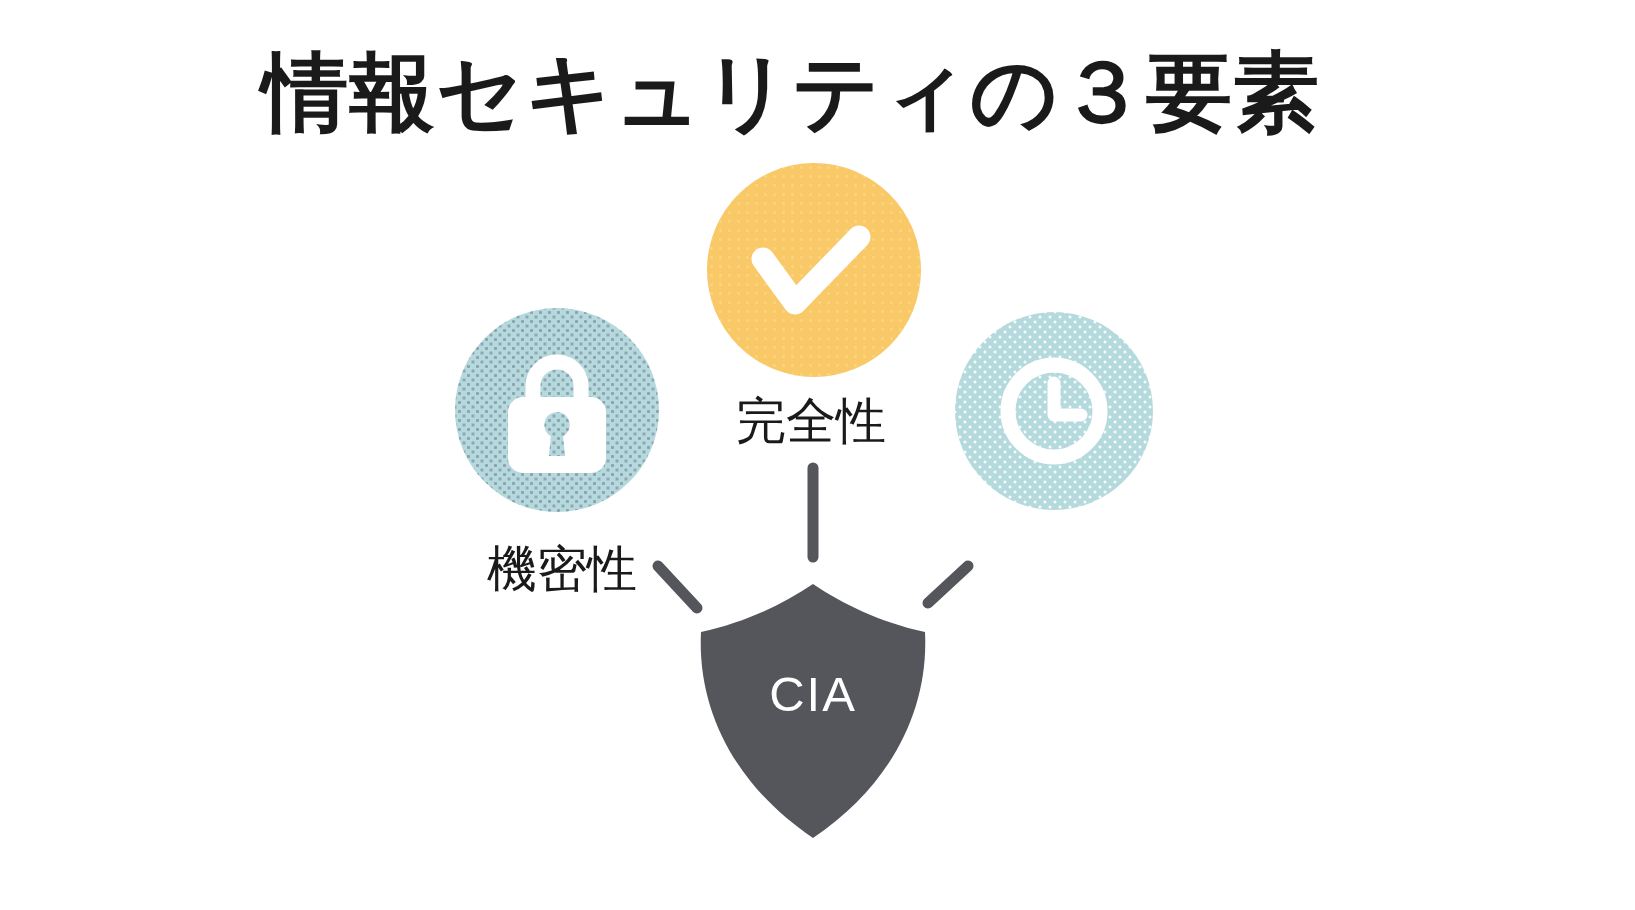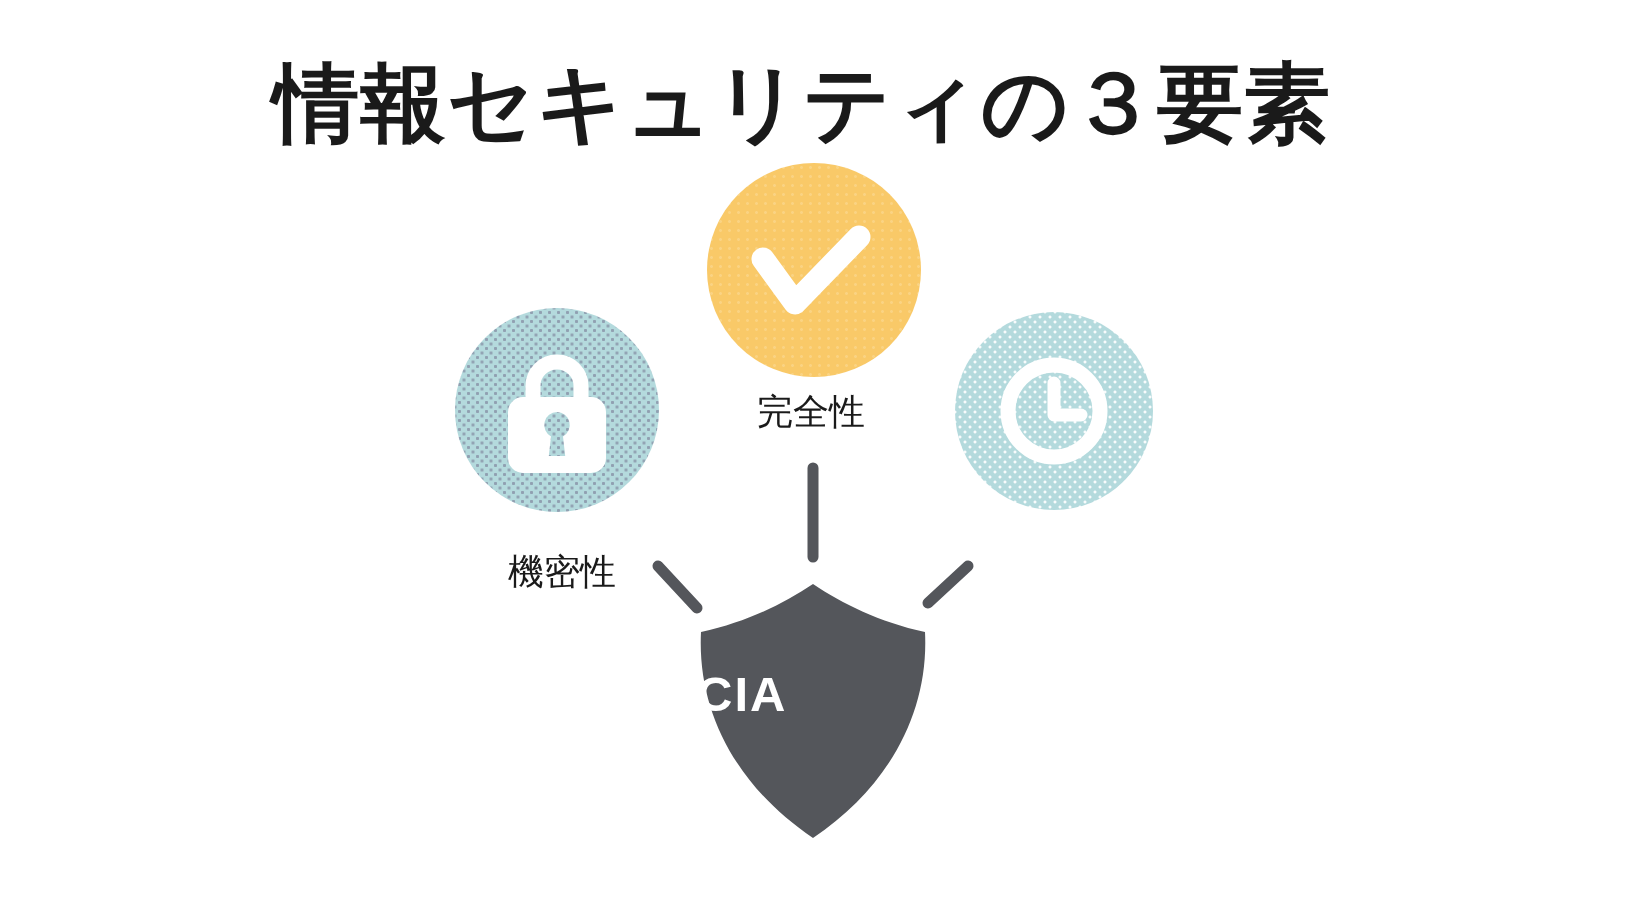--- a/index.html
+++ b/index.html
@@ -13,21 +13,21 @@
     width: 1635px;
     height: 910px;
     background: #ffffff;
     overflow: hidden;
   }
   .title {
     position: absolute;
     top: 34px;
     left: 0;
     width: 1580px;
-    margin: 12px;
+    margin: 1px;
     text-align: center;
     font-size: 86px;
     font-weight: 700;
     letter-spacing: 1px;
     color: #1a1a1a;
     white-space: nowrap;
   }
   .circle {
     position: absolute;
     border-radius: 50%;
@@ -61,26 +61,26 @@
     background-size: 9px 9px;
   }
   .circle-lock  { left: 455px; top: 308px; width: 204px; height: 204px; }
   .circle-check { left: 707px; top: 163px; width: 214px; height: 214px; }
   .circle-clock { left: 955px; top: 312px; width: 198px; height: 198px; }
 
   .label {
     position: absolute;
     width: 300px;
     text-align: center;
-    font-size: 36px;
+    font-size: 50px;
     font-weight: 500;
     color: #1a1a1a;
     white-space: nowrap;
   }
-  .label-conf  { left: 412px; top: 548px; }
+  .label-conf  { left: 412px; top: 536px; }
   .label-int   { left: 661px; top: 388px; }
   .label-avail { left: 919px; top: 518px; }
 
   .connectors {
     position: absolute;
     left: 0;
     top: 0;
     width: 1635px;
     height: 910px;
     pointer-events: none;
@@ -96,23 +96,23 @@
     position: absolute;
     inset: 0;
     width: 100%;
     height: 100%;
   }
   .cia-text {
     position: absolute;
     left: 0;
     top: 84px;
     width: 232px;
-    text-align: left;
+    text-align: center;
     font-size: 49px;
-    font-weight: 700;
+    font-weight: 400;
     letter-spacing: 2px;
     color: #ffffff;
   }
 </style>
 </head>
 <body>
 
 <div class="canvas">
 
   <h1 class="title">情報セキュリティの３要素</h1>

